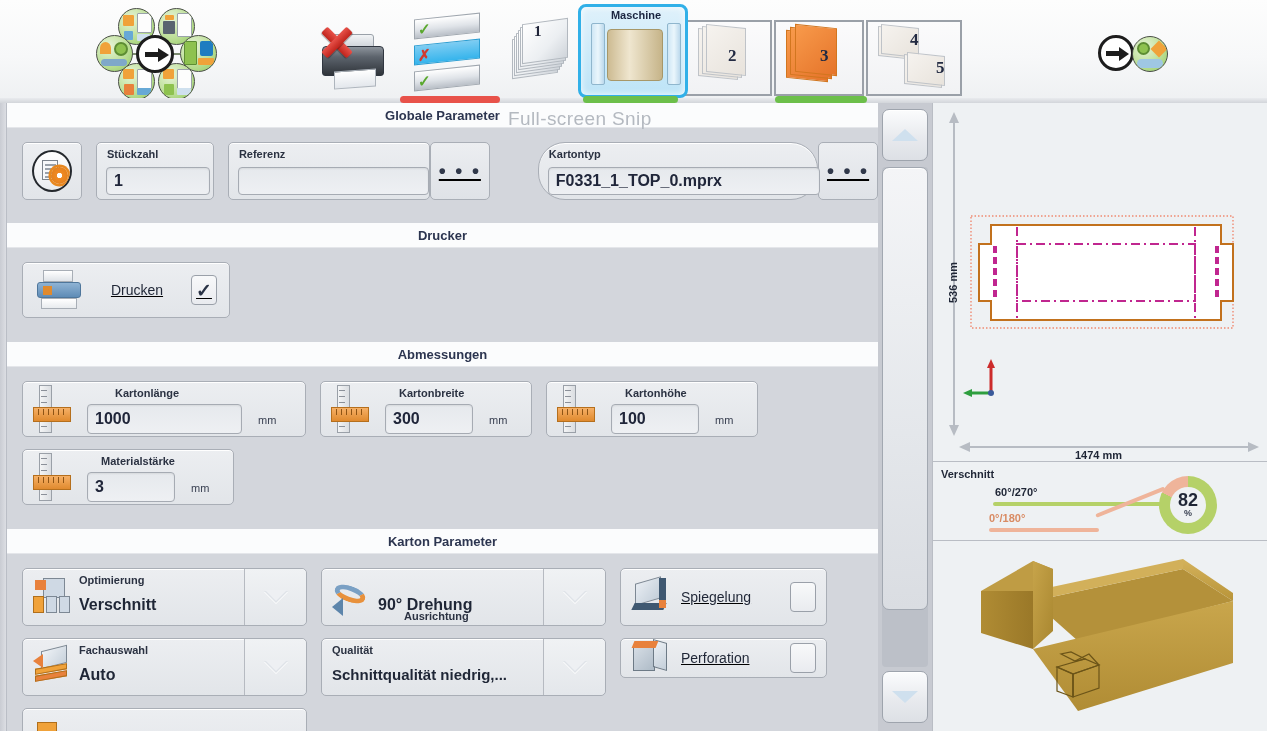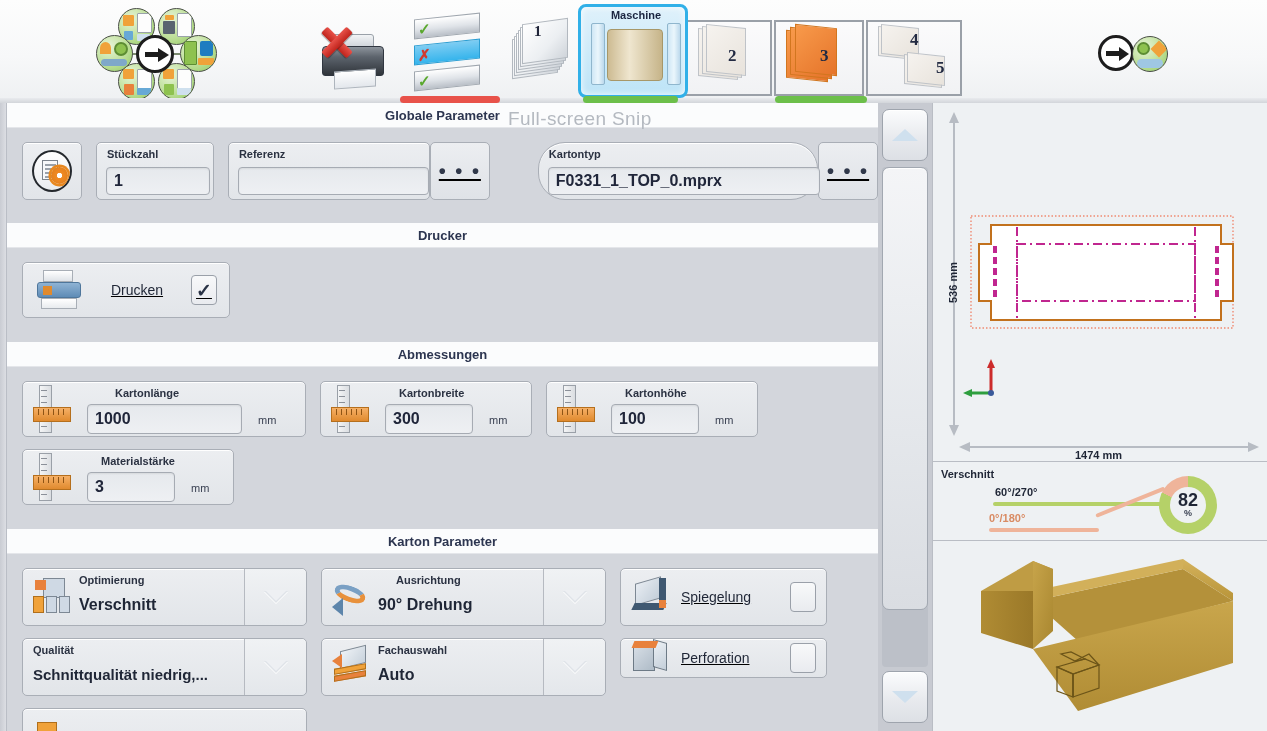--- a/index.html
+++ b/index.html
@@ -661,21 +661,21 @@
               </div>
             </div>
         </div>
 
         <div class="card" style="width:285px;height:58px;">
           <div class="iconbox" style="margin-left:10px;">
             <div style="position:absolute;left:2px;top:8px;width:32px;height:16px;border-radius:50%;border:5px solid #7aa0c4;border-bottom-color:#e8913c;border-right-color:#e8913c;transform:rotate(20deg);"></div>
             <div style="position:absolute;left:0;top:20px;border-top:9px solid transparent;border-bottom:9px solid transparent;border-right:11px solid #5d85ab;"></div>
           </div>
           <div style="position:relative;flex:1;height:100%;">
-            <div class="card-lbl" style="left:24px;">Ausrichtung</div>
+            <div class="card-lbl" style="left:32px;margin-top:36px;">Ausrichtung</div>
             <div style="position:absolute;left:6px;top:27px;font-size:16px;font-weight:bold;color:#1f2636;">90° Drehung</div>
           </div>
           <div class="drop-arrow">
               <div class="tri-down">
                 <i></i>
               </div>
             </div>
         </div>
 
         <div class="card" style="width:207px;height:58px;padding:0 10px;gap:10px;">
@@ -685,41 +685,41 @@
             <div style="position:absolute;left:2px;top:25px;width:32px;height:7px;background:#3f5871;transform:skewX(-26deg);"></div>
             <div style="position:absolute;left:28px;top:22px;width:7px;height:8px;background:#e8813c;"></div>
           </div>
           <span style="font-size:14px;color:#1f2636;flex:1;">Spiegelung</span>
           <div class="chk"></div>
         </div>
       </div>
       <div class="row">
 
         <div class="card" style="width:285px;height:58px;">
-          <div style="position:relative;flex:1;height:100%;margin-left:8px;">
-            <div class="card-lbl" style="left:2px;">Qualität</div>
-            <div style="position:absolute;left:2px;top:27px;font-size:15px;font-weight:bold;color:#1f2636;white-space:nowrap;">Schnittqualität niedrig,...</div>
-          </div>
-          <div class="drop-arrow">
-              <div class="tri-down">
-                <i></i>
-              </div>
-            </div>
-        </div>
-
-        <div class="card" style="width:285px;height:58px;">
           <div class="iconbox" style="margin-left:10px;">
             <div style="position:absolute;left:8px;top:0;width:26px;height:18px;background:linear-gradient(135deg,#eef2f6 0%,#c8d2dc 100%);border:1px solid #7d8894;transform:skewY(-14deg);"></div>
             <div style="position:absolute;left:2px;top:18px;width:32px;height:6px;background:#f0a23a;border:1px solid #b06f1b;transform:skewY(-10deg);"></div>
             <div style="position:absolute;left:2px;top:25px;width:32px;height:6px;background:#e8813c;border:1px solid #b06f1b;transform:skewY(-10deg);"></div>
             <div style="position:absolute;left:0;top:6px;border-top:7px solid transparent;border-bottom:7px solid transparent;border-right:10px solid #e8813c;"></div>
           </div>
           <div style="position:relative;flex:1;height:100%;">
             <div class="card-lbl" style="left:6px;">Fachauswahl</div>
             <div style="position:absolute;left:6px;top:27px;font-size:16px;font-weight:bold;color:#1f2636;">Auto</div>
+          </div>
+          <div class="drop-arrow">
+              <div class="tri-down">
+                <i></i>
+              </div>
+            </div>
+        </div>
+
+        <div class="card" style="width:285px;height:58px;">
+          <div style="position:relative;flex:1;height:100%;margin-left:8px;">
+            <div class="card-lbl" style="left:2px;">Qualität</div>
+            <div style="position:absolute;left:2px;top:27px;font-size:15px;font-weight:bold;color:#1f2636;white-space:nowrap;">Schnittqualität niedrig,...</div>
           </div>
           <div class="drop-arrow">
               <div class="tri-down">
                 <i></i>
               </div>
             </div>
         </div>
 
         <div class="card" style="width:207px;height:40px;padding:0 10px;gap:10px;">
           <div class="iconbox">

